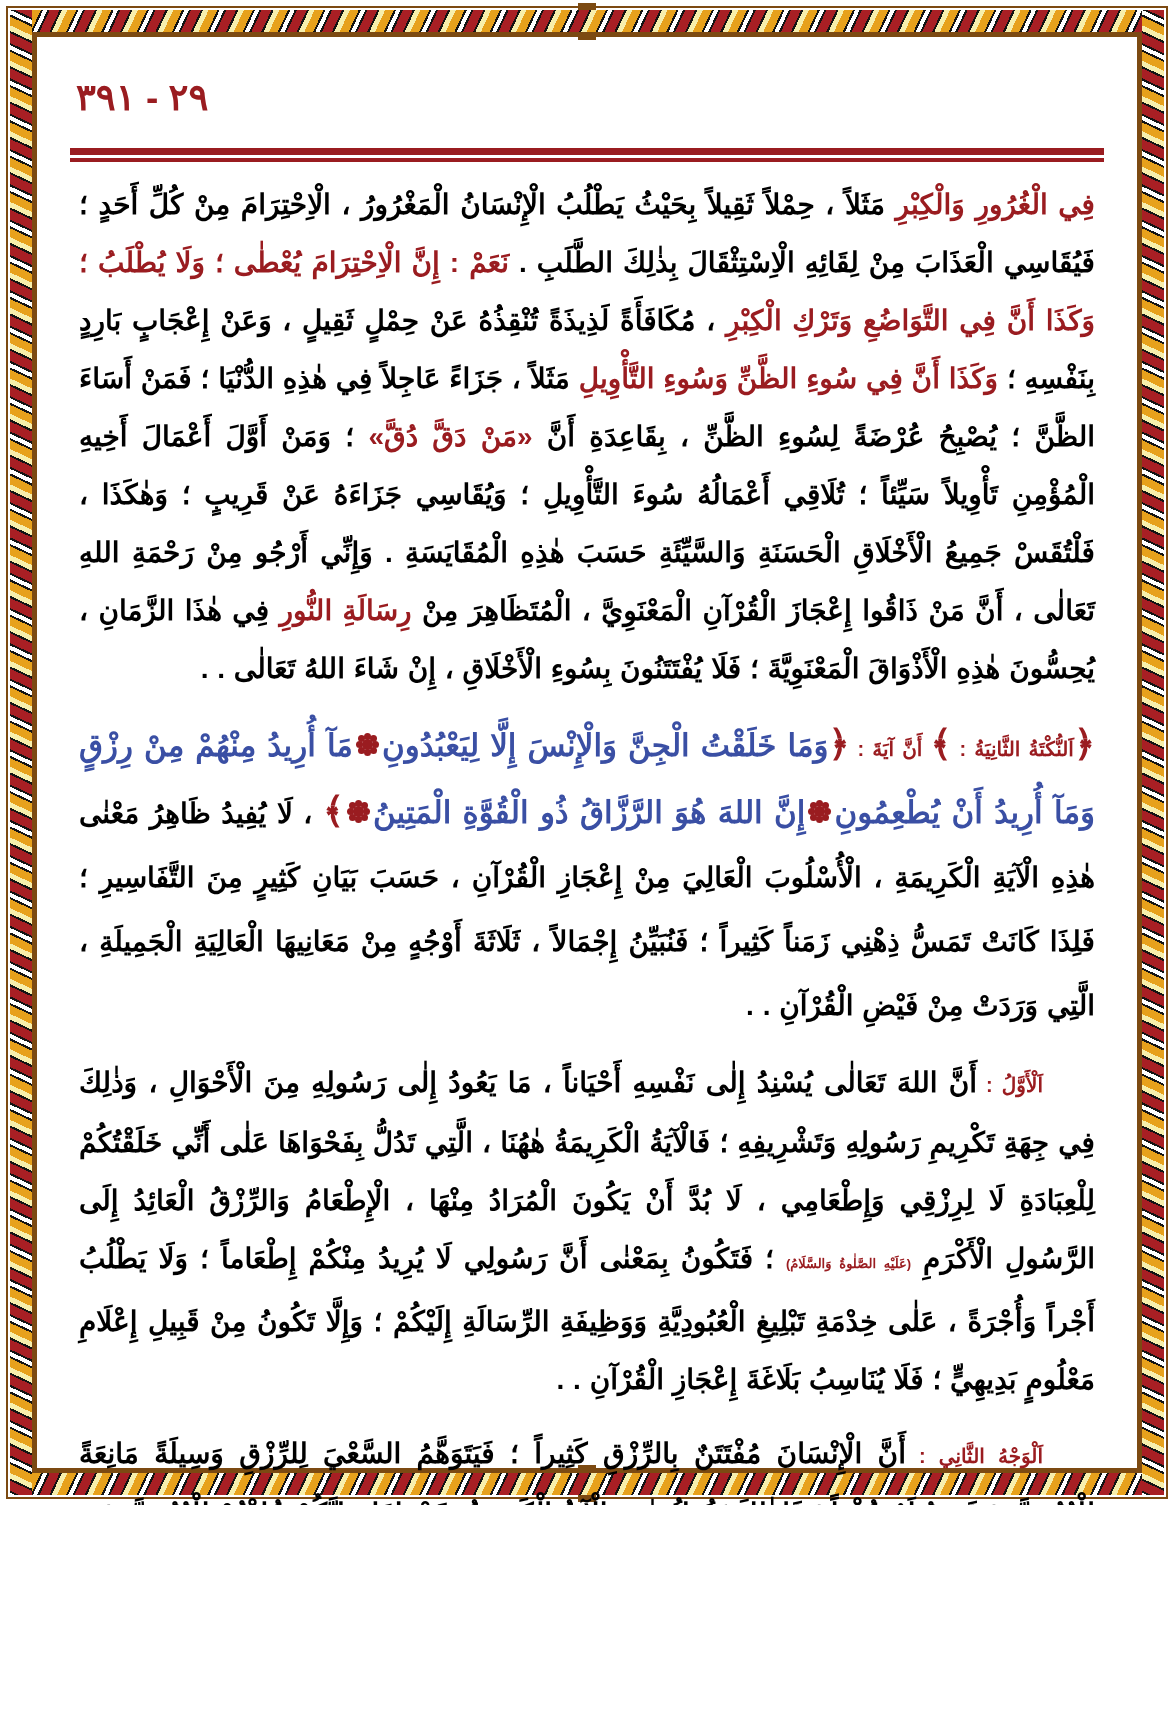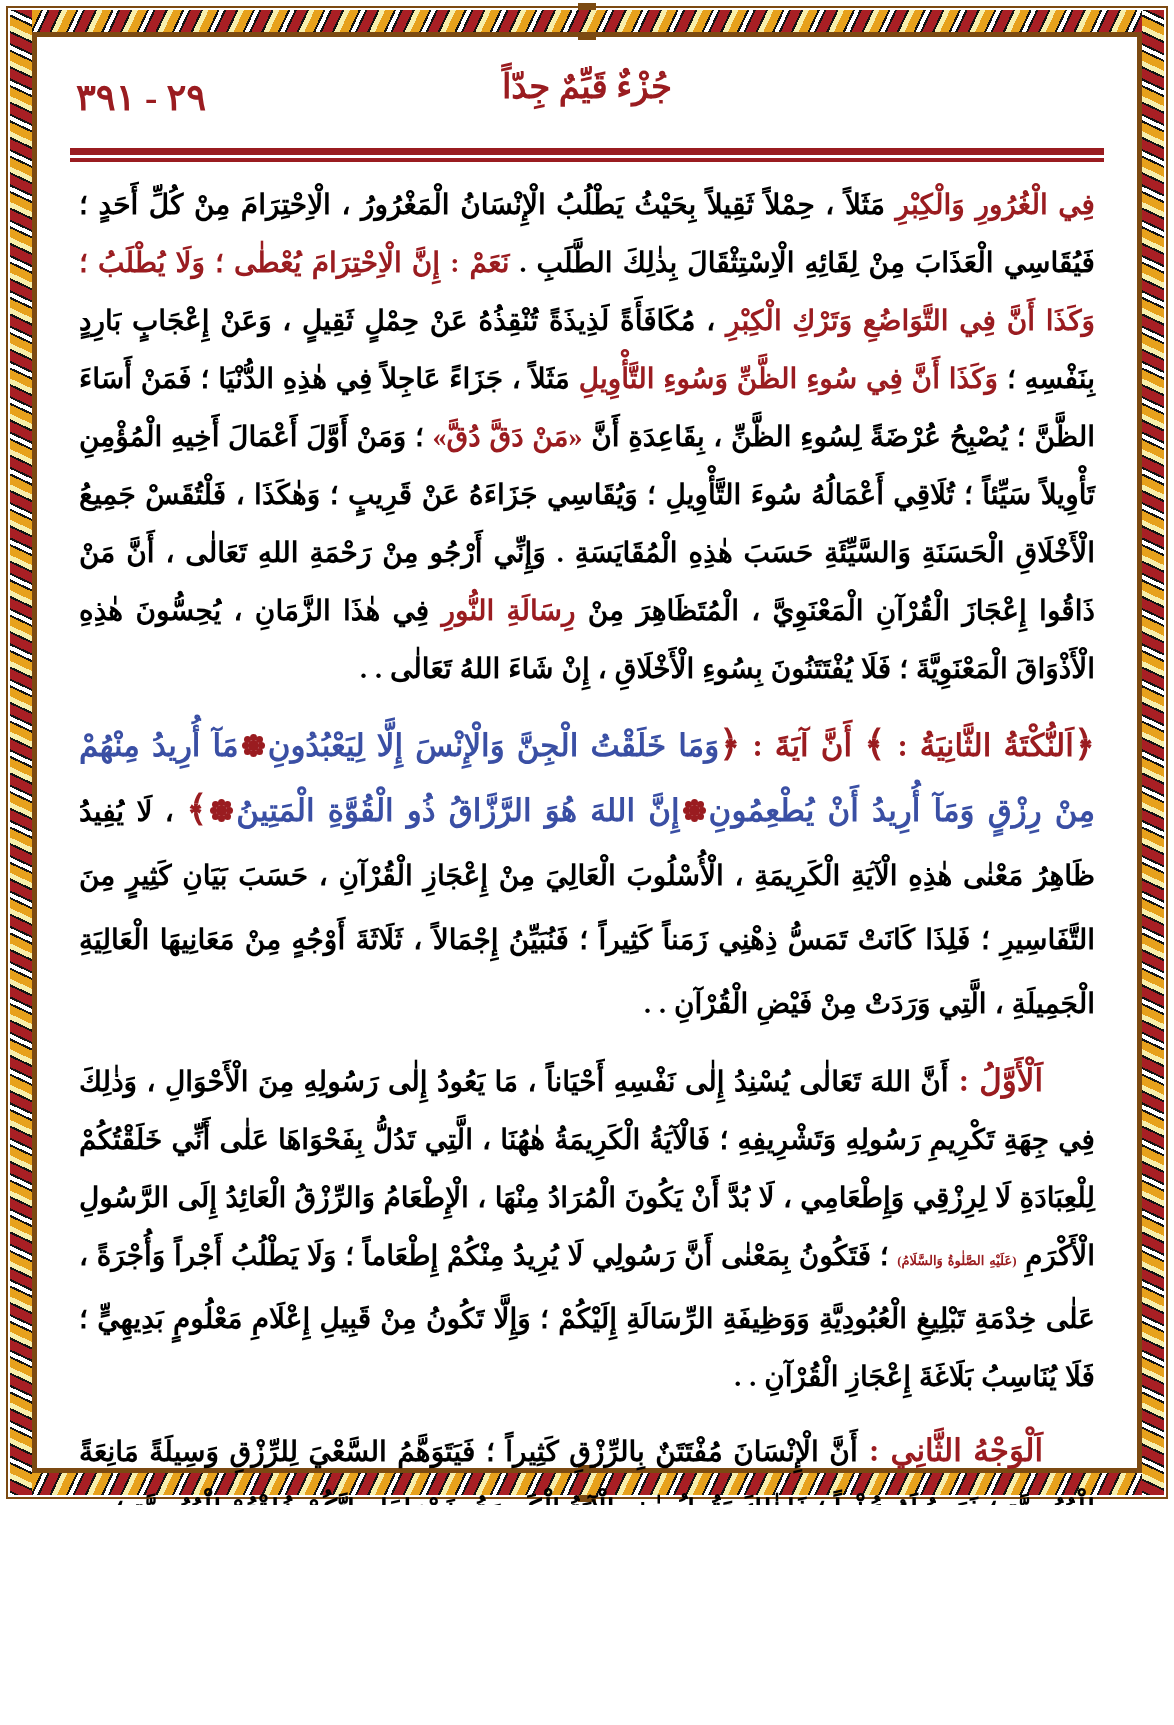--- a/index.html
+++ b/index.html
@@ -1,21 +1,21 @@
 <!DOCTYPE html>
 <html lang="ar" dir="rtl"><head>
 <meta charset="utf-8">
 <style>
   html,body{margin:0;padding:0;background:#ffffff;}
   .page{
     position:relative;
     width:1174px;height:1505px;
     background:#ffffff;
     overflow:hidden;
-    font-family:Liberation Serif, serif;
+    font-family:Liberation Sans, sans-serif;
     border-radius:16px;
   }
   
   .frame-outer{position:absolute;inset:6px;border:2px solid var(--brown);pointer-events:none;}
   .frame-inner{position:absolute;inset:32px;border:5px solid var(--brown);pointer-events:none;}
   .band{position:absolute;pointer-events:none;
     background:repeating-linear-gradient(115deg,
       #ffffff 0 2px,#141414 2px 4px,var(--chainred) 4px 13px,#141414 13px 15px,
       var(--cream) 15px 20px,var(--gold) 20px 28px,#141414 28px 30px,#ffffff 30px 32px);}
   .band-top{top:10px;left:10px;right:10px;height:22px;}
@@ -45,21 +45,21 @@
     margin:9px;font-size:28px;line-height:58px;font-weight:bold;color:var(--black);
     text-align:justify;text-align-last:right;word-spacing:1px;
   }
   .para.sect{margin-top:16px;}
   .para.verse{line-height:64px;}
   .para.indent{text-indent:52px;}
   .run{white-space:pre-wrap;}
   .k{color:var(--black);}
   .r{color:var(--red);}
   .b{color:var(--blue);font-size:31px;}
-  .big{font-size:31px;}
+  .big{font-size:20px;}
   .orn{color:var(--red);font-size:36px;line-height:1;}
   .sal{color:var(--red);font-size:13px;letter-spacing:-0.5px;}
   .rosette{
     display:inline-block;width:11px;height:11px;border-radius:50%;
     background:var(--red);margin:0 9px;vertical-align:middle;position:relative;top:-4px;
     box-shadow:
       0 -8px 0 -2px var(--red), 0 8px 0 -2px var(--red),
       -8px 0 0 -2px var(--red), 8px 0 0 -2px var(--red),
       -6px -6px 0 -2px var(--red), 6px -6px 0 -2px var(--red),
       -6px 6px 0 -2px var(--red), 6px 6px 0 -2px var(--red);
@@ -77,21 +77,20 @@
   <div class="band band-right"></div>
   <div class="frame-inner"></div>
   <div class="tab tab-t1"></div>
   <div class="tab tab-t2"></div>
   <div class="tab tab-b1"></div>
   <div class="tab tab-b2"></div>
 
   <div class="content">
     <div class="header">
       <div class="page-num">٢٩ - ٣٩١</div>
-      <div class="page-title">جُزْءٌ قَيِّمٌ جِدّاً</div>
     </div>
     <div class="rule">
       <div class="rule-a"></div>
       <div class="rule-gap"></div>
       <div class="rule-b"></div>
     </div>
     <div class="text-block">
         <p class="para"><span class="run r">فِي الْغُرُورِ وَالْكِبْرِ</span><span class="run k"> مَثَلاً ، حِمْلاً ثَقِيلاً بِحَيْثُ يَطْلُبُ الْإِنْسَانُ الْمَغْرُورُ ، الْاِحْتِرَامَ مِنْ كُلِّ أَحَدٍ ؛ فَيُقَاسِي الْعَذَابَ مِنْ لِقَائِهِ الْاِسْتِثْقَالَ بِذٰلِكَ الطَّلَبِ . </span><span class="run r">نَعَمْ : إِنَّ الْاِحْتِرَامَ يُعْطٰى ؛ وَلَا يُطْلَبُ ؛ وَكَذَا أَنَّ فِي التَّوَاضُعِ وَتَرْكِ الْكِبْرِ</span><span class="run k"> ، مُكَافَأَةً لَذِيذَةً تُنْقِذُهُ عَنْ حِمْلٍ ثَقِيلٍ ، وَعَنْ إِعْجَابٍ بَارِدٍ بِنَفْسِهِ ؛ </span><span class="run r">وَكَذَا أَنَّ فِي سُوءِ الظَّنِّ وَسُوءِ التَّأْوِيلِ</span><span class="run k"> مَثَلاً ، جَزَاءً عَاجِلاً فِي هٰذِهِ الدُّنْيَا ؛ فَمَنْ أَسَاءَ الظَّنَّ ؛ يُصْبِحُ عُرْضَةً لِسُوءِ الظَّنِّ ، بِقَاعِدَةِ أَنَّ </span><span class="run r">«مَنْ دَقَّ دُقَّ»</span><span class="run k"> ؛ وَمَنْ أَوَّلَ أَعْمَالَ أَخِيهِ الْمُؤْمِنِ تَأْوِيلاً سَيِّئاً ؛ تُلَاقِي أَعْمَالُهُ سُوءَ التَّأْوِيلِ ؛ وَيُقَاسِي جَزَاءَهُ عَنْ قَرِيبٍ ؛ وَهٰكَذَا ، فَلْتُقَسْ جَمِيعُ الْأَخْلَاقِ الْحَسَنَةِ وَالسَّيِّئَةِ حَسَبَ هٰذِهِ الْمُقَايَسَةِ . وَإِنِّي أَرْجُو مِنْ رَحْمَةِ اللهِ تَعَالٰى ، أَنَّ مَنْ ذَاقُوا إِعْجَازَ الْقُرْآنِ الْمَعْنَوِيَّ ، الْمُتَظَاهِرَ مِنْ </span><span class="run r">رِسَالَةِ النُّورِ</span><span class="run k"> فِي هٰذَا الزَّمَانِ ، يُحِسُّونَ هٰذِهِ الْأَذْوَاقَ الْمَعْنَوِيَّةَ ؛ فَلَا يُفْتَتَنُونَ بِسُوءِ الْأَخْلَاقِ ، إِنْ شَاءَ اللهُ تَعَالٰى . .</span></p>
         <p class="para sect verse"><span class="run orn">﴿</span><span class="run r big">اَلنُّكْتَةُ الثَّانِيَةُ : </span><span class="run orn">﴾</span><span class="run r big"> أَنَّ آيَةَ : </span><span class="run orn">﴿</span><span class="run b">وَمَا خَلَقْتُ الْجِنَّ وَالْإِنْسَ إِلَّا لِيَعْبُدُونِ</span><span class="rosette"></span><span class="run b">مَآ أُرِيدُ مِنْهُمْ مِنْ رِزْقٍ وَمَآ أُرِيدُ أَنْ يُطْعِمُونِ</span><span class="rosette"></span><span class="run b">إِنَّ اللهَ هُوَ الرَّزَّاقُ ذُو الْقُوَّةِ الْمَتِينُ</span><span class="rosette"></span><span class="run orn">﴾</span><span class="run k"> ، لَا يُفِيدُ ظَاهِرُ مَعْنٰى هٰذِهِ الْآيَةِ الْكَرِيمَةِ ، الْأُسْلُوبَ الْعَالِيَ مِنْ إِعْجَازِ الْقُرْآنِ ، حَسَبَ بَيَانِ كَثِيرٍ مِنَ التَّفَاسِيرِ ؛ فَلِذَا كَانَتْ تَمَسُّ ذِهْنِي زَمَناً كَثِيراً ؛ فَنُبَيِّنُ إِجْمَالاً ، ثَلَاثَةَ أَوْجُهٍ مِنْ مَعَانِيهَا الْعَالِيَةِ الْجَمِيلَةِ ، الَّتِي وَرَدَتْ مِنْ فَيْضِ الْقُرْآنِ . .</span></p>
         <p class="para sect indent"><span class="run r big">اَلْأَوَّلُ : </span><span class="run k">أَنَّ اللهَ تَعَالٰى يُسْنِدُ إِلٰى نَفْسِهِ أَحْيَاناً ، مَا يَعُودُ إِلٰى رَسُولِهِ مِنَ الْأَحْوَالِ ، وَذٰلِكَ فِي جِهَةِ تَكْرِيمِ رَسُولِهِ وَتَشْرِيفِهِ ؛ فَالْآيَةُ الْكَرِيمَةُ هٰهُنَا ، الَّتِي تَدُلُّ بِفَحْوَاهَا عَلٰى أَنِّي خَلَقْتُكُمْ لِلْعِبَادَةِ لَا لِرِزْقِي وَإِطْعَامِي ، لَا بُدَّ أَنْ يَكُونَ الْمُرَادُ مِنْهَا ، الْإِطْعَامُ وَالرِّزْقُ الْعَائِدُ إِلَى الرَّسُولِ الْأَكْرَمِ </span><span class="run sal">(عَلَيْهِ الصَّلٰوةُ وَالسَّلَامُ)</span><span class="run k"> ؛ فَتَكُونُ بِمَعْنٰى أَنَّ رَسُولِي لَا يُرِيدُ مِنْكُمْ إِطْعَاماً ؛ وَلَا يَطْلُبُ أَجْراً وَأُجْرَةً ، عَلٰى خِدْمَةِ تَبْلِيغِ الْعُبُودِيَّةِ وَوَظِيفَةِ الرِّسَالَةِ إِلَيْكُمْ ؛ وَإِلَّا تَكُونُ مِنْ قَبِيلِ إِعْلَامِ مَعْلُومٍ بَدِيهِيٍّ ؛ فَلَا يُنَاسِبُ بَلَاغَةَ إِعْجَازِ الْقُرْآنِ . .</span></p>

